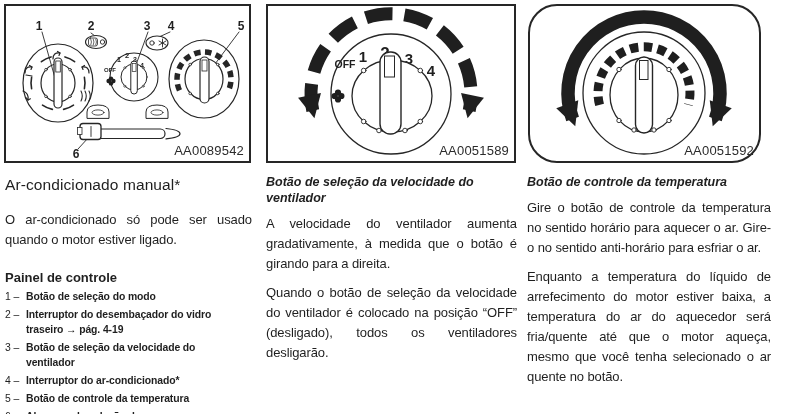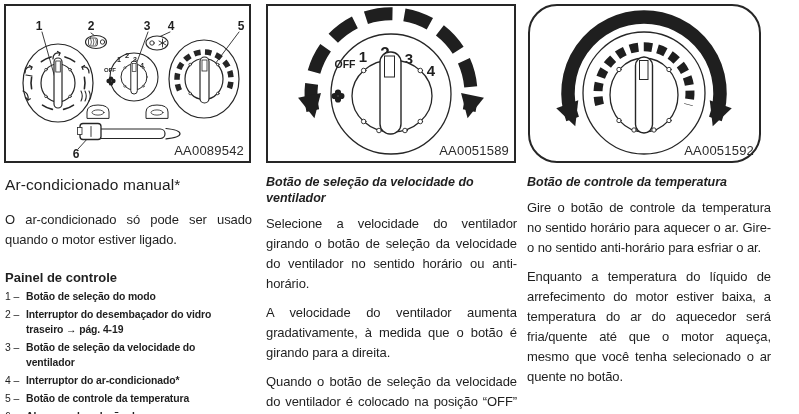--- a/index.html
+++ b/index.html
@@ -308,21 +308,20 @@
     </div>
     <div class="legend-row">
       <span class="legend-label">6 –</span>
       <span class="legend-text">Alavanca da seleção de ar</span>
     </div>
   </div>
 </div>
 
 <div class="col" id="col2">
   <div class="h3">Botão de seleção da velocidade do ventilador</div>
-  <p class="body-p">Selecione a velocidade do ventilador girando o botão de seleção da velocidade do ventilador no sentido horário ou anti-horário.</p>
   <p class="body-p">A velocidade do ventilador aumenta gradativamente, à medida que o botão é girando para a direita.</p>
   <p class="body-p">Quando o botão de seleção da velocidade do ventilador é colocado na posição “OFF” (desligado), todos os ventiladores desligarão.</p>
 </div>
 
 <div class="col" id="col3">
   <div class="h3">Botão de controle da temperatura</div>
   <p class="body-p">Gire o botão de controle da temperatura no sentido horário para aquecer o ar. Gire-o no sentido anti-horário para esfriar o ar.</p>
   <p class="body-p">Enquanto a temperatura do líquido de arrefecimento do motor estiver baixa, a temperatura do ar do aquecedor será fria/quente até que o motor aqueça, mesmo que você tenha selecionado o ar quente no botão.</p>
 </div>
 

